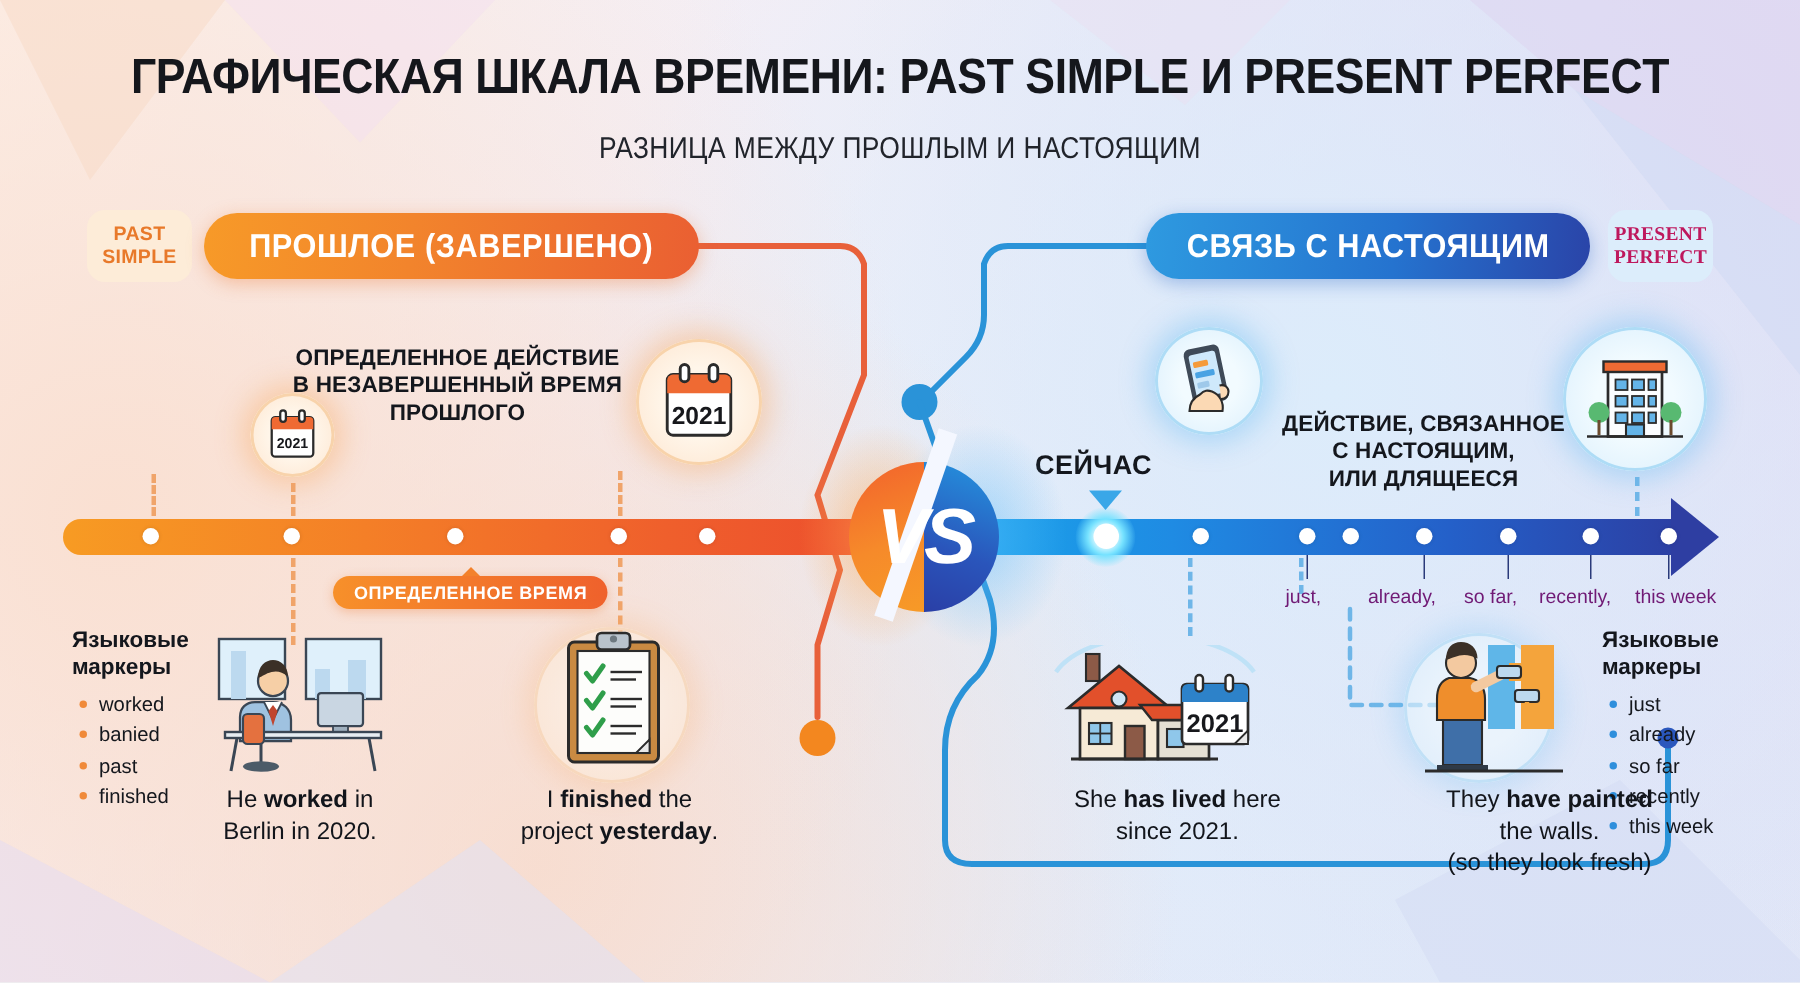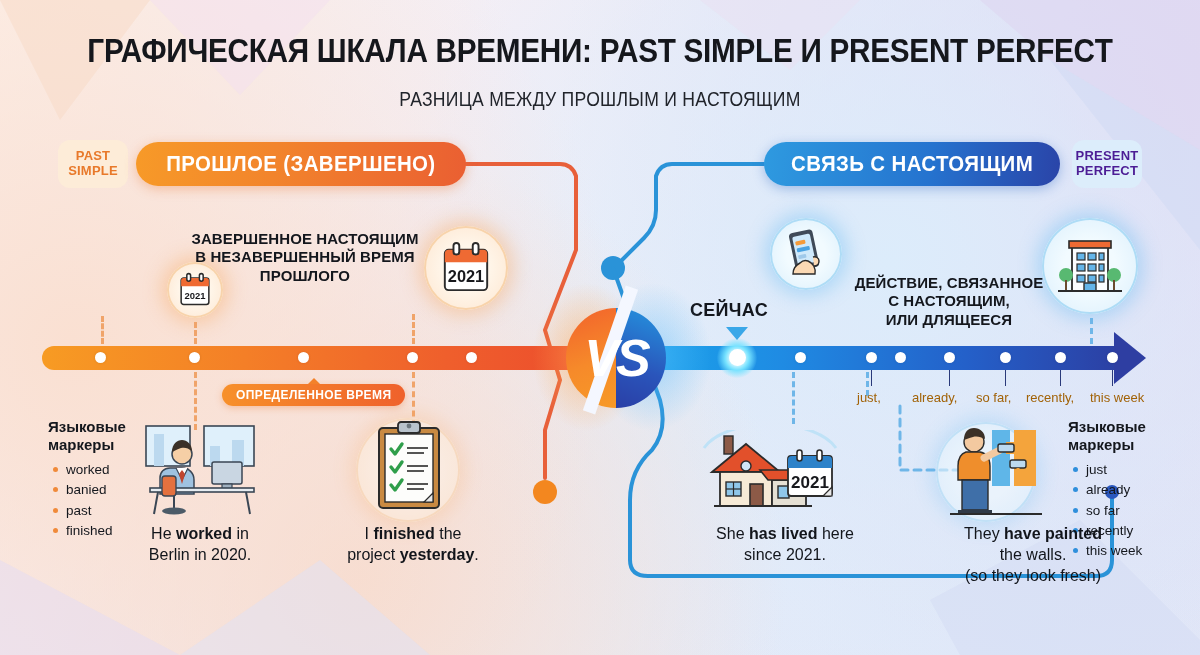--- a/index.html
+++ b/index.html
@@ -37,21 +37,21 @@
     transform:scaleX(.88);white-space:nowrap;
   }
 
   
   .chip{
     position:absolute;border-radius:12px;text-align:center;
     font-size:13px;font-weight:700;line-height:1.12;letter-spacing:.2px;
     display:flex;align-items:center;justify-content:center;
   }
   .chip-past{left:58px;top:140px;width:70px;height:48px;background:#fdecd8;color:#e8792a;}
-  .chip-pres{left:1072px;top:140px;width:70px;height:48px;background:#dcedfb;color:#4c1d95;}
+  .chip-pres{left:1072px;top:140px;width:70px;height:48px;background:#dcedfb;color:#be185d;font-family:Liberation Serif, serif;}
 
   .banner{
     position:absolute;height:44px;border-radius:22px;display:flex;
     align-items:center;justify-content:center;color:#fff;font-weight:700;
     font-size:22px;letter-spacing:.4px;white-space:nowrap;
   }
   .banner-past{
     left:136px;top:142px;width:330px;
     background:linear-gradient(96deg,#f79a28 0%,#f2842c 42%,#ea5f32 100%);
     box-shadow:0 3px 12px rgba(236,116,47,.36);
@@ -111,21 +111,21 @@
   .pill-b{background:linear-gradient(90deg,#28a4e8,#2457bf);box-shadow:0 2px 7px rgba(40,110,205,.32);}
   .pill .notch{position:absolute;top:-6px;left:50%;margin-left:-6px;width:0;height:0;
     border-left:6px solid transparent;border-right:6px solid transparent;border-bottom:6px solid #f3812b;}
 
   
   .nowlabel{position:absolute;left:690px;top:300px;font-weight:700;font-size:18px;color:#14171d;letter-spacing:.3px;}
   .nowtri{position:absolute;left:726px;top:327px;width:0;height:0;
     border-left:11px solid transparent;border-right:11px solid transparent;border-top:13px solid #3aa7e8;}
 
   
-  .tick{position:absolute;font-size:13px;color:#a16207;white-space:nowrap;top:390px;}
+  .tick{position:absolute;font-size:13px;color:#701a75;white-space:nowrap;top:390px;}
   .tickline{position:absolute;width:0;border-left:1.5px solid #2a3a7a;top:370px;height:16px;}
 
   
   .mk-title{position:absolute;font-weight:700;font-size:15px;line-height:1.2;color:#14171d;}
   .mk-list{position:absolute;font-size:13.5px;line-height:1.5;color:#14171d;}
   .mk-list div{position:relative;padding-left:14px;white-space:nowrap;}
   .mk-list div:before{content:"";position:absolute;left:1px;top:7px;width:5px;height:5px;border-radius:50%;}
   .mk-list.o div:before{background:#f08a3a;}
   .mk-list.b div:before{background:#2f8fdc;}
 
@@ -220,21 +220,21 @@
     <svg width="52" height="54" viewBox="0 0 54 56">
       <rect x="5" y="9" width="44" height="42" rx="4" fill="#fff" stroke="#2b2b2b" stroke-width="2"></rect>
       <path d="M5 13a4 4 0 0 1 4-4h36a4 4 0 0 1 4 4v9H5z" fill="#ef6a33"></path>
       <rect x="14" y="2" width="6" height="12" rx="3" fill="#fff" stroke="#2b2b2b" stroke-width="2"></rect>
       <rect x="34" y="2" width="6" height="12" rx="3" fill="#fff" stroke="#2b2b2b" stroke-width="2"></rect>
       <text x="27" y="43" font-family="Liberation Sans, sans-serif" font-size="17" font-weight="700" text-anchor="middle" fill="#17181c">2021</text>
     </svg>
   </div>
 
   <div class="blurb c" style="left:180px;top:230px;width:250px;">
-    <div>ЗАВЕРШЕННОЕ НАСТОЯЩИМ</div>
+    <div>ОПРЕДЕЛЕННОЕ ДЕЙСТВИЕ</div>
     <div>В НЕЗАВЕРШЕННЫЙ ВРЕМЯ</div>
     <div>ПРОШЛОГО</div>
   </div>
 
   <div class="badge blue" style="left:770px;top:218px;width:72px;height:72px;">
     <svg width="52" height="54" viewBox="0 0 52 54">
       <rect x="12" y="4" width="24" height="38" rx="4" fill="#3f4a58" transform="rotate(-12 24 23)"></rect>
       <rect x="15" y="8" width="18" height="29" rx="2" fill="#cfe9fb" transform="rotate(-12 24 23)"></rect>
       <rect x="17" y="13" width="10" height="4" rx="1" fill="#f59b3a" transform="rotate(-12 24 23)"></rect>
       <rect x="17" y="20" width="13" height="4" rx="1" fill="#4aa3e3" transform="rotate(-12 24 23)"></rect>

